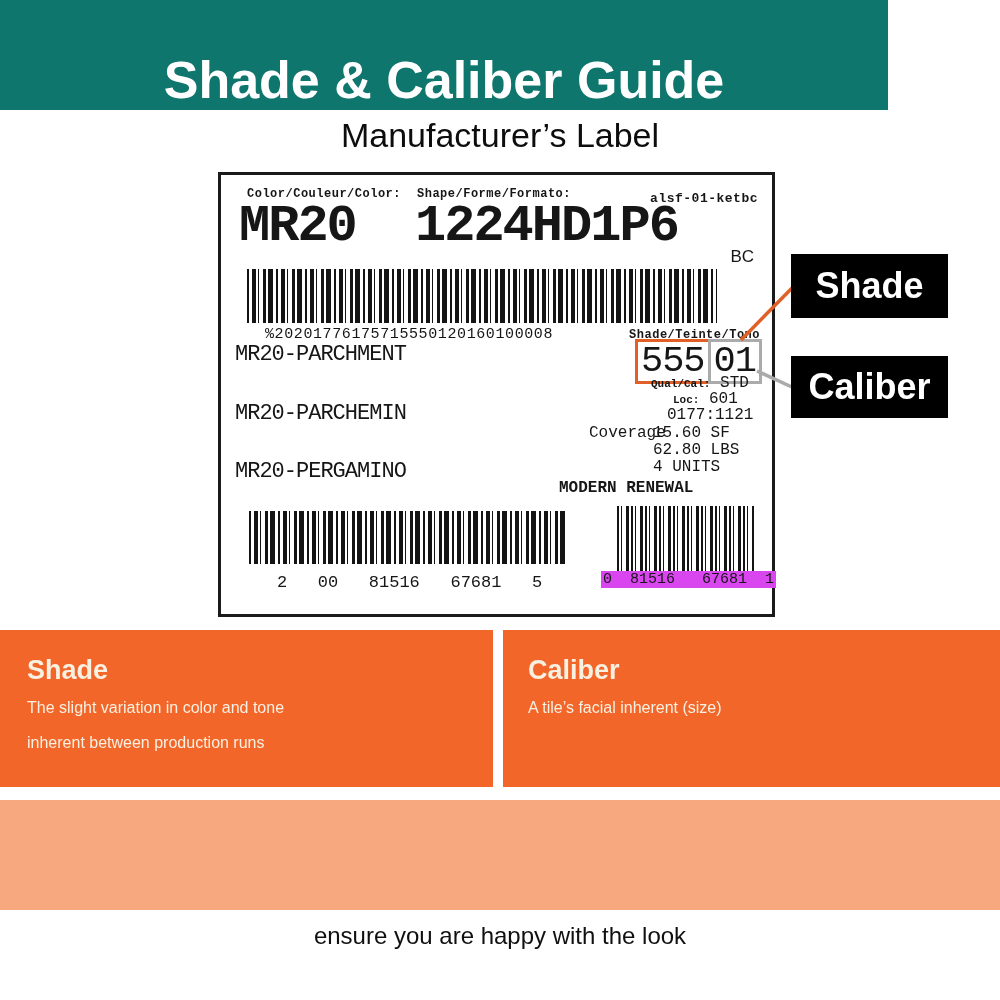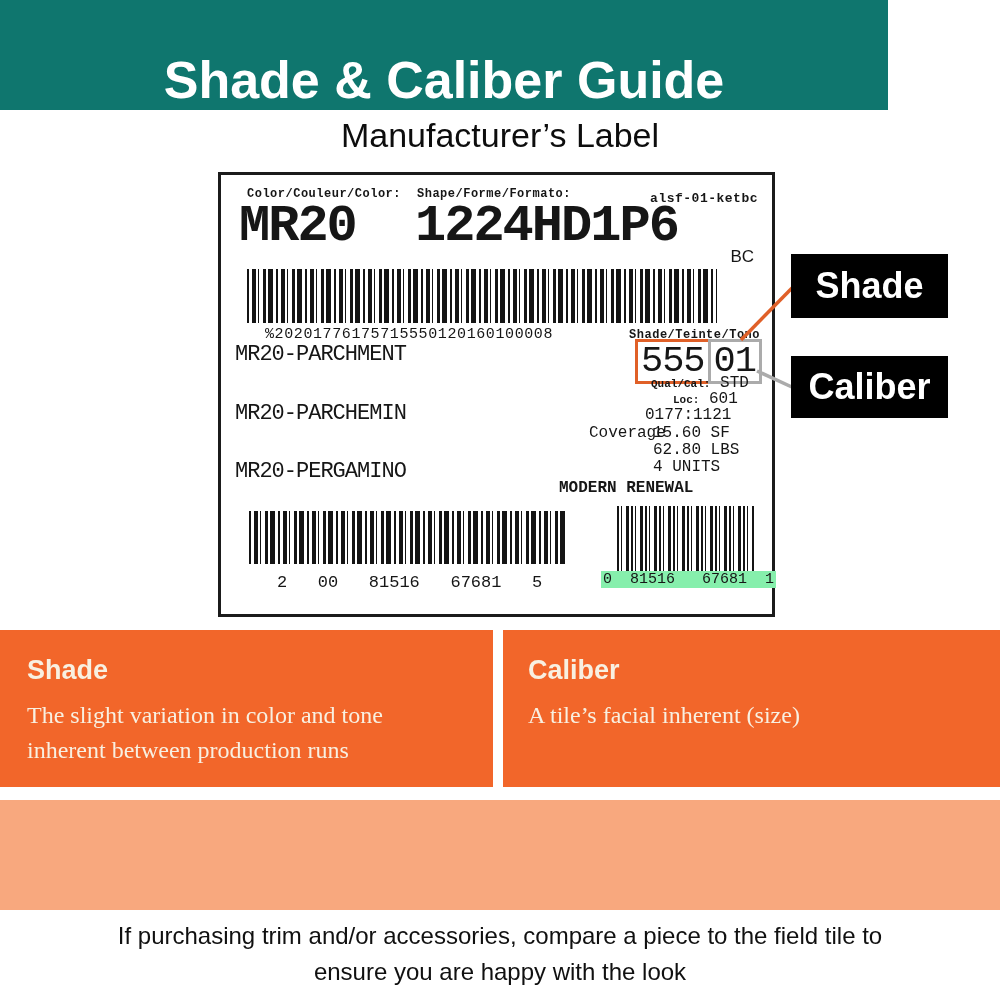--- a/index.html
+++ b/index.html
@@ -40,21 +40,21 @@
   #connector-svg{left:0;top:0;width:1000px;height:1000px;pointer-events:none;z-index:4;}
   .line-orange{stroke:var(--highlight_orange,#E06028);stroke-width:3.5;}
   .line-gray{stroke:var(--connector_gray,#ABABAB);stroke-width:3.5;}
 
   
   .def-panel{top:630px;height:157px;background:var(--accent_orange,#F2662A);
              color:var(--cream_text,#F8F0E1);box-sizing:border-box;padding-top:24px;}
   #def-shade{left:0;width:493px;padding-left:27px;}
   #def-caliber{left:503px;width:497px;padding-left:25px;}
   .def-term{font-size:27px;font-weight:700;line-height:32px;}
-  .def-body{font-size:24px;line-height:35px;margin-top:12px;font-family:Liberation Serif, serif;}
+  .def-body{font-size:16px;line-height:35px;margin-top:4px;}
 
   
   #rec-panel{left:0;top:800px;width:1000px;height:110px;background:var(--peach,#F8A87E);}
 
   
   #footer-note{left:0;top:918px;width:1000px;text-align:center;font-size:24px;
                line-height:36px;color:#101010;}
 </style>
 </head>
 <body>
@@ -86,34 +86,34 @@
   <div class="abs pname" style="left:14px;top:284px;">MR20-PERGAMINO</div>
 
   <div class="abs" style="left:430px;top:199px;">
     <span class="small-fld">Qual/Cal:</span>
     <span class="mono17">STD</span>
   </div>
   <div class="abs" style="left:430px;top:215px;margin-left:22px;">
     <span class="small-fld">Loc:</span>
     <span class="mono17">601</span>
   </div>
-  <div class="abs mono17" style="left:424px;top:231px;text-align:center;">0177:1121</div>
+  <div class="abs mono17" style="left:446px;top:231px;text-align:center;">0177:1121</div>
 
   <div class="abs mono17" style="left:368px;top:249px;">Coverage</div>
   <div class="abs mono17" style="left:432px;top:249px;">15.60 SF</div>
   <div class="abs mono17" style="left:432px;top:266px;">62.80 LBS</div>
   <div class="abs mono17" style="left:432px;top:283px;">4 UNITS</div>
 
   <div class="abs mono17" style="left:338px;top:304px;font-weight:700;">MODERN RENEWAL</div>
 
   <div class="abs barcode" style="left:28px;top:336px;width:318px;height:53px;"></div>
   <div class="abs mono17 pre" style="left:56px;top:398px;font-size:17px;">2   00   81516   67681   5</div>
 
   <div class="abs barcode-fine" style="left:396px;top:331px;width:137px;height:72px;"></div>
-  <div class="abs pre" style="left:380px;top:396px;font-size:15px;background:#86efac;padding:0 2px;">0  81516   67681  1</div>
+  <div class="abs pre" style="left:380px;top:396px;font-size:15px;background:#d946ef;padding:0 2px;">0  81516   67681  1</div>
 </div>
 
 <svg class="abs" id="connector-svg">
   <line class="line-orange" x1="741" y1="340" x2="794" y2="286"></line>
   <line class="line-gray" x1="757" y1="371" x2="794" y2="388"></line>
 </svg>
 
 <div class="abs callout" style="left:791px;top:254px;height:64px;">
   <span>Shade</span>
 </div>
@@ -131,15 +131,14 @@
 <div class="abs def-panel" id="def-caliber">
   <div class="def-term">Caliber</div>
   <div class="def-body">A tile’s facial inherent (size)</div>
 </div>
 
 <div class="abs" id="rec-panel">
   
 </div>
 
 <div class="abs" id="footer-note">
-  <div>If purchasing trim and/or accessories, compare a piece to the field tile to</div>
   <div>ensure you are happy with the look</div>
 </div>
 
 </body></html>

